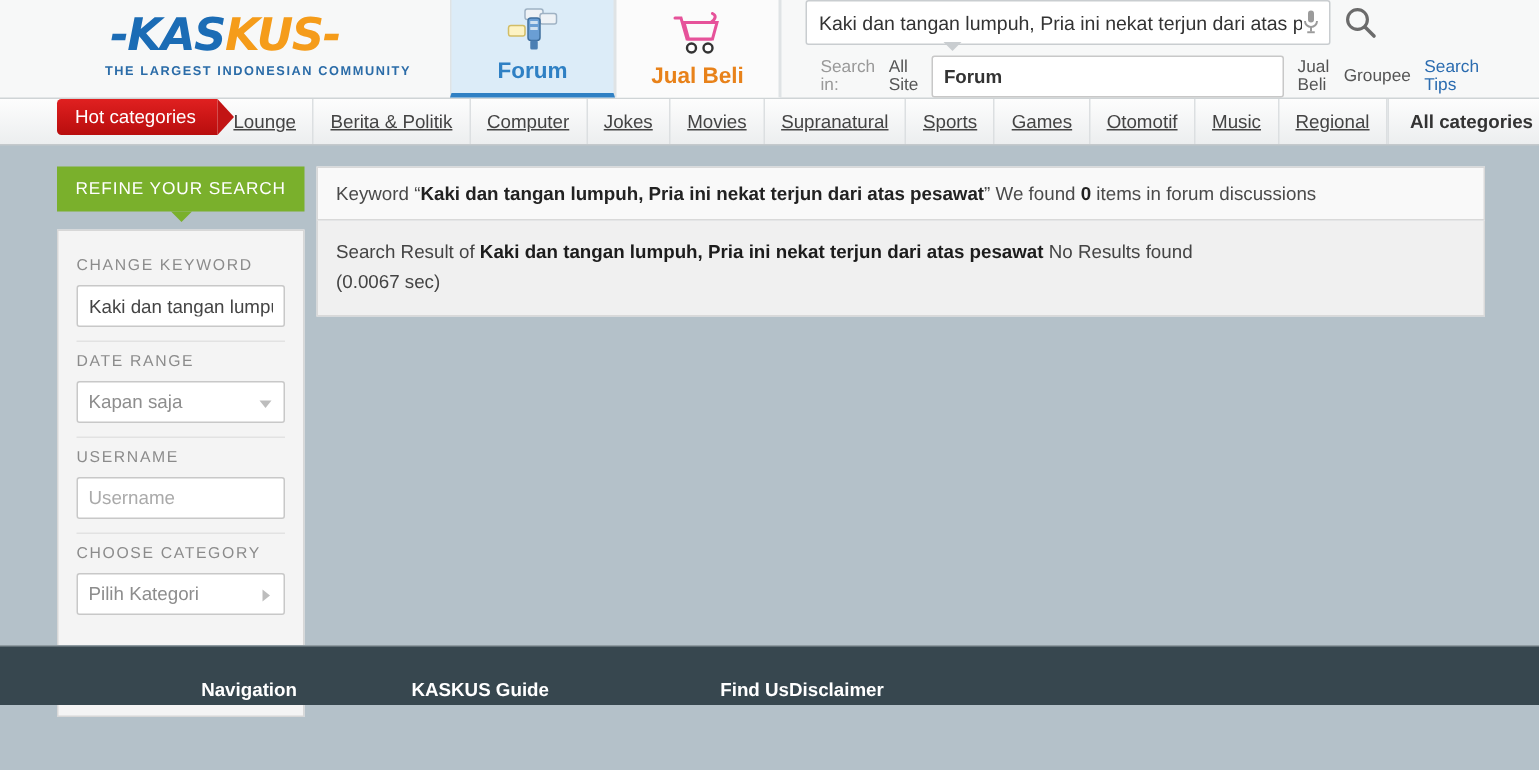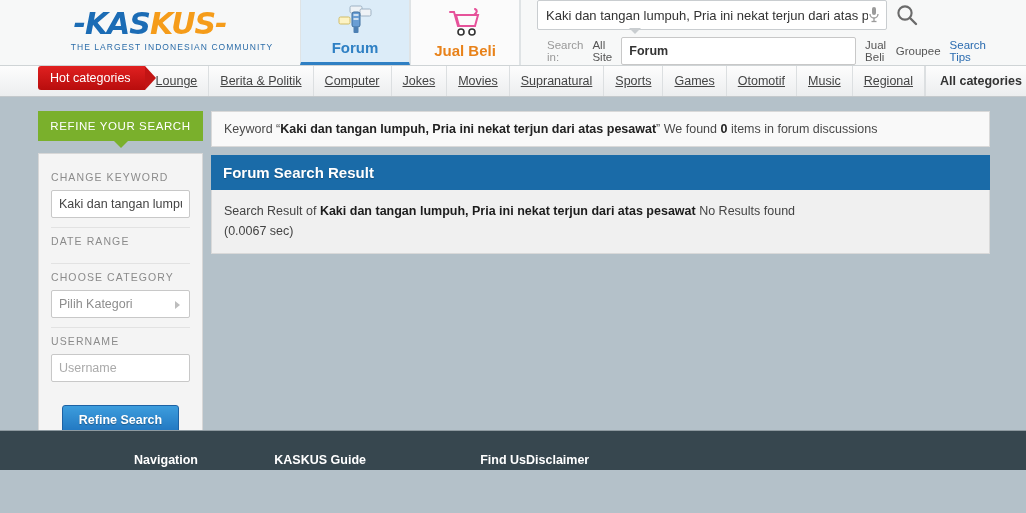--- a/index.html
+++ b/index.html
@@ -42,21 +42,21 @@
   .logo-dash{
     color:#1b6cb5;
     font-weight:bold;
   }
   .logo-dash.right{ color:#f59c1a; }
   .logo-tag{
     margin-top:3px;
     font-size:8.5px;
     letter-spacing:1.05px;
     color:#2b6ca8;
-    font-weight:normal;
+    font-weight:bold;
     white-space:nowrap;
     margin-left:44px;
   }
 
   .tabzone{ display:flex; align-items:stretch; }
   .bigtab{
     width:110px;
     border-left:1px solid #dfe3e5;
     border-right:1px solid #dfe3e5;
     display:flex;
@@ -441,45 +441,48 @@
     <div class="refine-head">REFINE YOUR SEARCH</div>
     <div class="refine-body">
 
       <div class="fld">
         <div class="cap">CHANGE KEYWORD</div>
         <input class="inp" type="text" value="Kaki dan tangan lumpuh, Pria ini nekat terjun dari atas pesawat" placeholder="Keyword" style="">
       </div>
 
       <div class="fld">
         <div class="cap">DATE RANGE</div>
+        <div class="sel">
+          <span>Kapan saja</span>
+          <span class="dn"></span>
+        </div>
+      </div>
+
+      <div class="fld">
+        <div class="cap">USERNAME</div>
+        <input class="inp" type="text" value="" placeholder="Username" style="">
       </div>
 
       <div class="fld">
         <div class="cap">CHOOSE CATEGORY</div>
         <div class="sel">
           <span>Pilih Kategori</span>
           <span class="rt"></span>
         </div>
       </div>
 
-      <div class="fld">
-        <div class="cap">USERNAME</div>
-        <input class="inp" type="text" value="" placeholder="Username" style="">
-      </div>
-
       <button class="btn-refine">Refine Search</button>
     </div>
   </div>
 
   <div class="main">
     <div class="kw-bar">
       <span>Keyword “</span><b>Kaki dan tangan lumpuh, Pria ini nekat terjun dari atas pesawat</b><span>” We found </span><b>0</b><span> items in forum discussions</span>
     </div>
 
-    <div class="result-head">Forum Search Result</div>
     <div class="result-body">
       <span>Search Result of </span><b>Kaki dan tangan lumpuh, Pria ini nekat terjun dari atas pesawat</b><span> No Results found</span><br>
       <span>(0.0067 sec)</span>
     </div>
   </div>
 
   <div class="footer">
     <div class="footer-inner">
       <div class="fcol c1">Navigation</div>
       <div class="fcol c2">KASKUS Guide</div>

